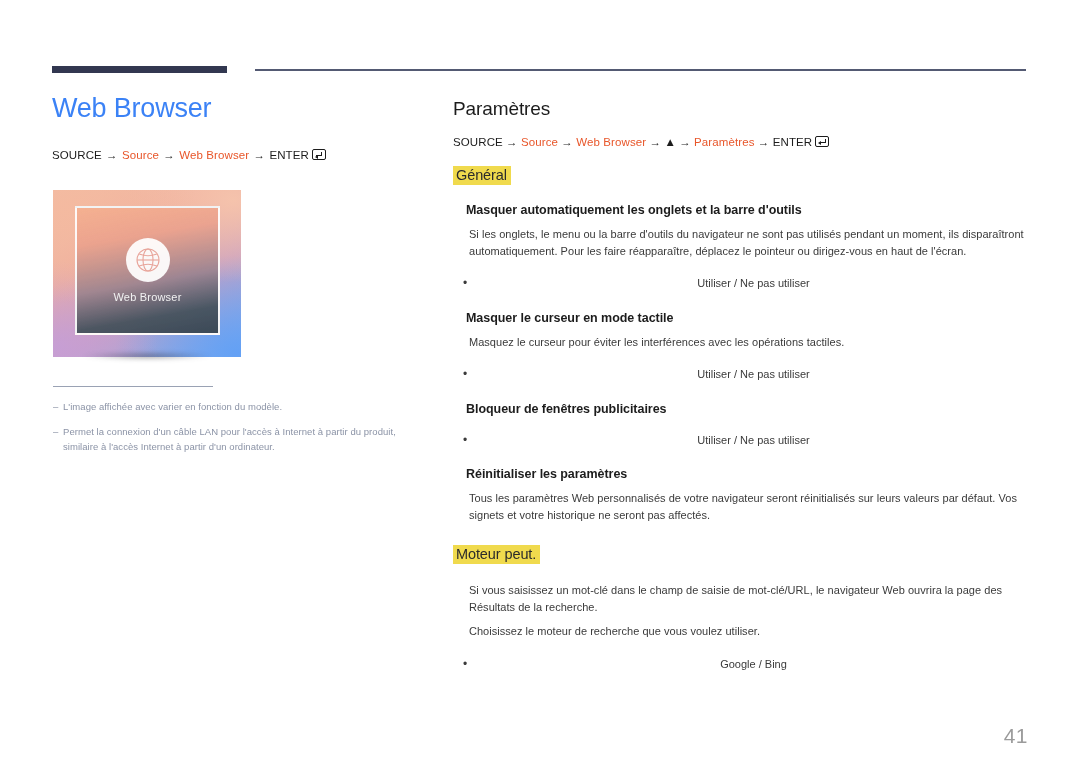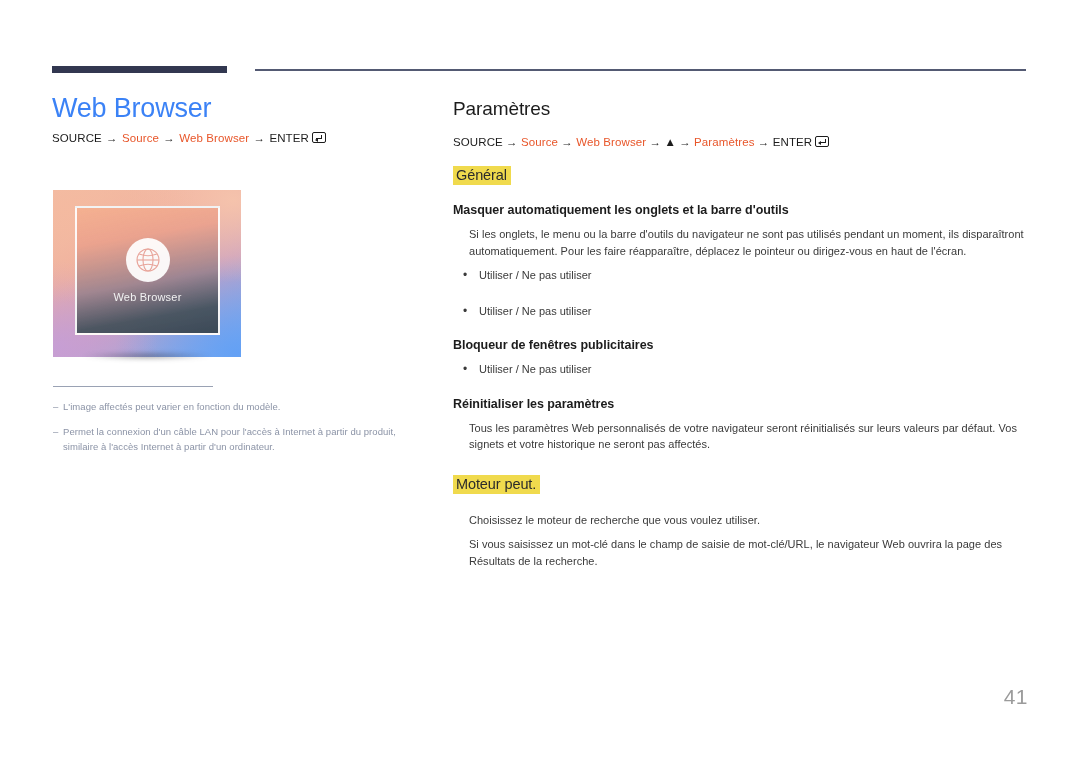--- a/index.html
+++ b/index.html
@@ -44,21 +44,21 @@
     font-size: 27px;
     font-weight: 400;
     color: #3b82f6;
     letter-spacing: -0.2px;
     margin: 0;
     line-height: 1.2;
   }
   .breadcrumb {
     font-size: 11.5px;
     color: #1c1c1c;
-    margin-top: 8px;
+    margin-top: 25px;
     white-space: nowrap;
     letter-spacing: 0.1px;
   }
   .breadcrumb .bc-menu { color: #e8562a; }
   .breadcrumb .arrow { color: #1c1c1c; padding: 0 1px; }
 
   .enter-key {
     display: inline-block;
     position: relative;
     width: 14px;
@@ -211,34 +211,35 @@
     font-size: 14.5px;
     padding: 1px 4px 2px 3px;
     letter-spacing: -0.1px;
   }
   .hl-block { margin-bottom: 18px; }
 
   .sub-head {
     font-size: 12.5px;
     font-weight: bold;
     color: #1c1c1c;
-    margin: 0 0 9px 0;
+    margin: 0 0 9px 13px;
     letter-spacing: -0.05px;
   }
   .body-text {
     font-size: 11px;
     line-height: 1.5;
     color: #3a3a3a;
     margin: 0 0 8px 16px;
     letter-spacing: 0.03px;
   }
   ul.opts {
     list-style: none;
-    margin: 8px 0 18px 0;
+    margin: 16px 0 18px 0;
     padding: 0 0 0 10px;
+    text-align: center;
   }
   ul.opts li {
     font-size: 11px;
     color: #3a3a3a;
     line-height: 1.6;
     position: relative;
     padding-left: 16px;
   }
   ul.opts li::before {
     content: "•";
@@ -247,21 +248,21 @@
     top: -1px;
     font-size: 12px;
     color: #3a3a3a;
   }
   .block { margin-bottom: 14px; }
 
   
   .page-num {
     position: absolute;
     right: 52px;
-    top: 685px;
+    top: 724px;
     font-size: 21px;
     color: #9b9b9b;
     letter-spacing: 0.5px;
   }
 </style>
 </head>
 <body>
 
 <div class="rule-thick"></div>
 <div class="rule-thin"></div>
@@ -295,21 +296,21 @@
       <div class="thumb-label">Web Browser</div>
     </div>
   </div>
   <div class="thumb-shadow"></div>
 </div>
 
 <div class="notes">
   <div class="notes-sep"></div>
   <div class="note">
     <span class="dash">–</span>
-    <span>L'image affectés peut varier en fonction du modèle.</span>
+    <span>L'image affichée avec varier en fonction du modèle.</span>
   </div>
   <div class="note">
     <span class="dash">–</span>
     <span>Permet la connexion d'un câble LAN pour l'accès à Internet à partir du produit, similaire à l'accès Internet à partir d'un ordinateur.</span>
   </div>
 </div>
 
 <div class="right-col">
   <h2 class="sec-title">Paramètres</h2>
 
@@ -333,20 +334,22 @@
 
   <div class="block">
     <h3 class="sub-head">Masquer automatiquement les onglets et la barre d'outils</h3>
     <p class="body-text">Si les onglets, le menu ou la barre d'outils du navigateur ne sont pas utilisés pendant un moment, ils disparaîtront automatiquement. Pour les faire réapparaître, déplacez le pointeur ou dirigez-vous en haut de l'écran.</p>
     <ul class="opts">
       <li>Utiliser / Ne pas utiliser</li>
     </ul>
   </div>
 
   <div class="block">
+    <h3 class="sub-head">Masquer le curseur en mode tactile</h3>
+    <p class="body-text">Masquez le curseur pour éviter les interférences avec les opérations tactiles.</p>
     <ul class="opts">
       <li>Utiliser / Ne pas utiliser</li>
     </ul>
   </div>
 
   <div class="block">
     <h3 class="sub-head">Bloqueur de fenêtres publicitaires</h3>
     <ul class="opts">
       <li>Utiliser / Ne pas utiliser</li>
     </ul>
@@ -355,18 +358,21 @@
   <div class="block" style="margin-bottom:22px;">
     <h3 class="sub-head">Réinitialiser les paramètres</h3>
     <p class="body-text">Tous les paramètres Web personnalisés de votre navigateur seront réinitialisés sur leurs valeurs par défaut. Vos signets et votre historique ne seront pas affectés.</p>
   </div>
 
   <div class="hl-block">
     <span class="hl">Moteur peut.</span>
   </div>
 
   <div class="block">
+    <p class="body-text">Si vous saisissez un mot-clé dans le champ de saisie de mot-clé/URL, le navigateur Web ouvrira la page des Résultats de la recherche.</p>
     <p class="body-text">Choisissez le moteur de recherche que vous voulez utiliser.</p>
-    <p class="body-text">Si vous saisissez un mot-clé dans le champ de saisie de mot-clé/URL, le navigateur Web ouvrira la page des Résultats de la recherche.</p>
+    <ul class="opts">
+      <li>Google / Bing</li>
+    </ul>
   </div>
 </div>
 
 <div class="page-num">41</div>
 
 </body></html>

